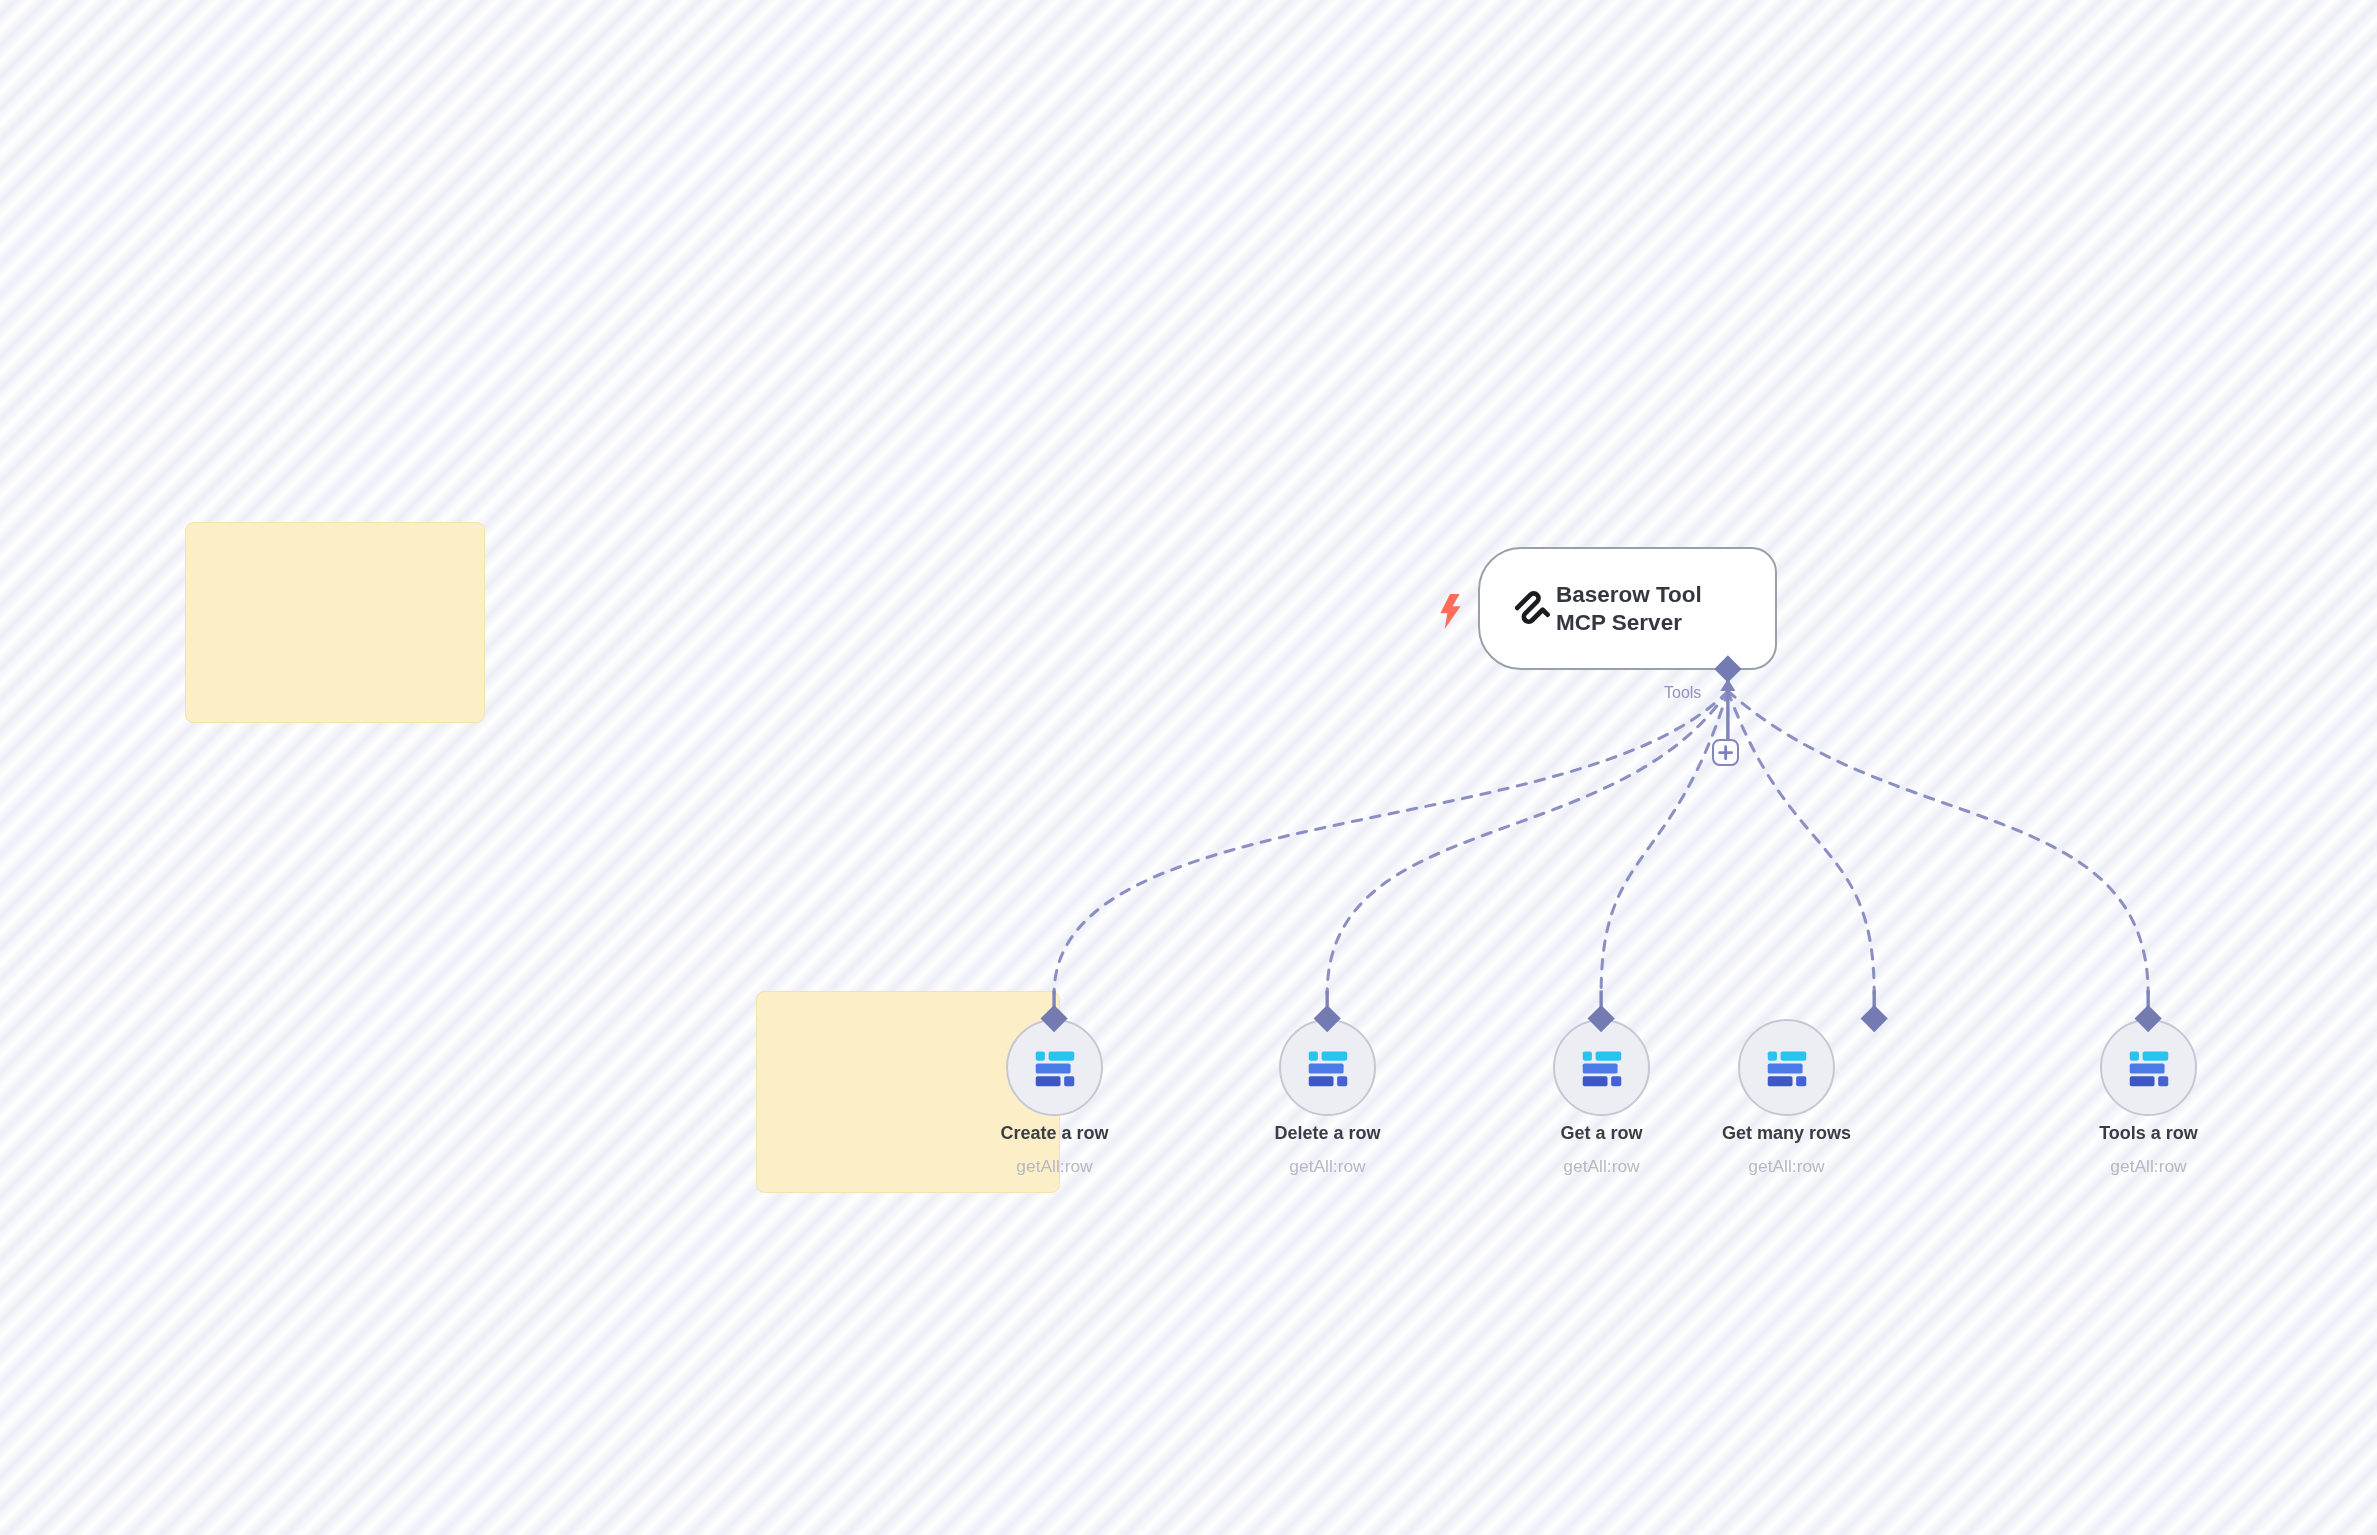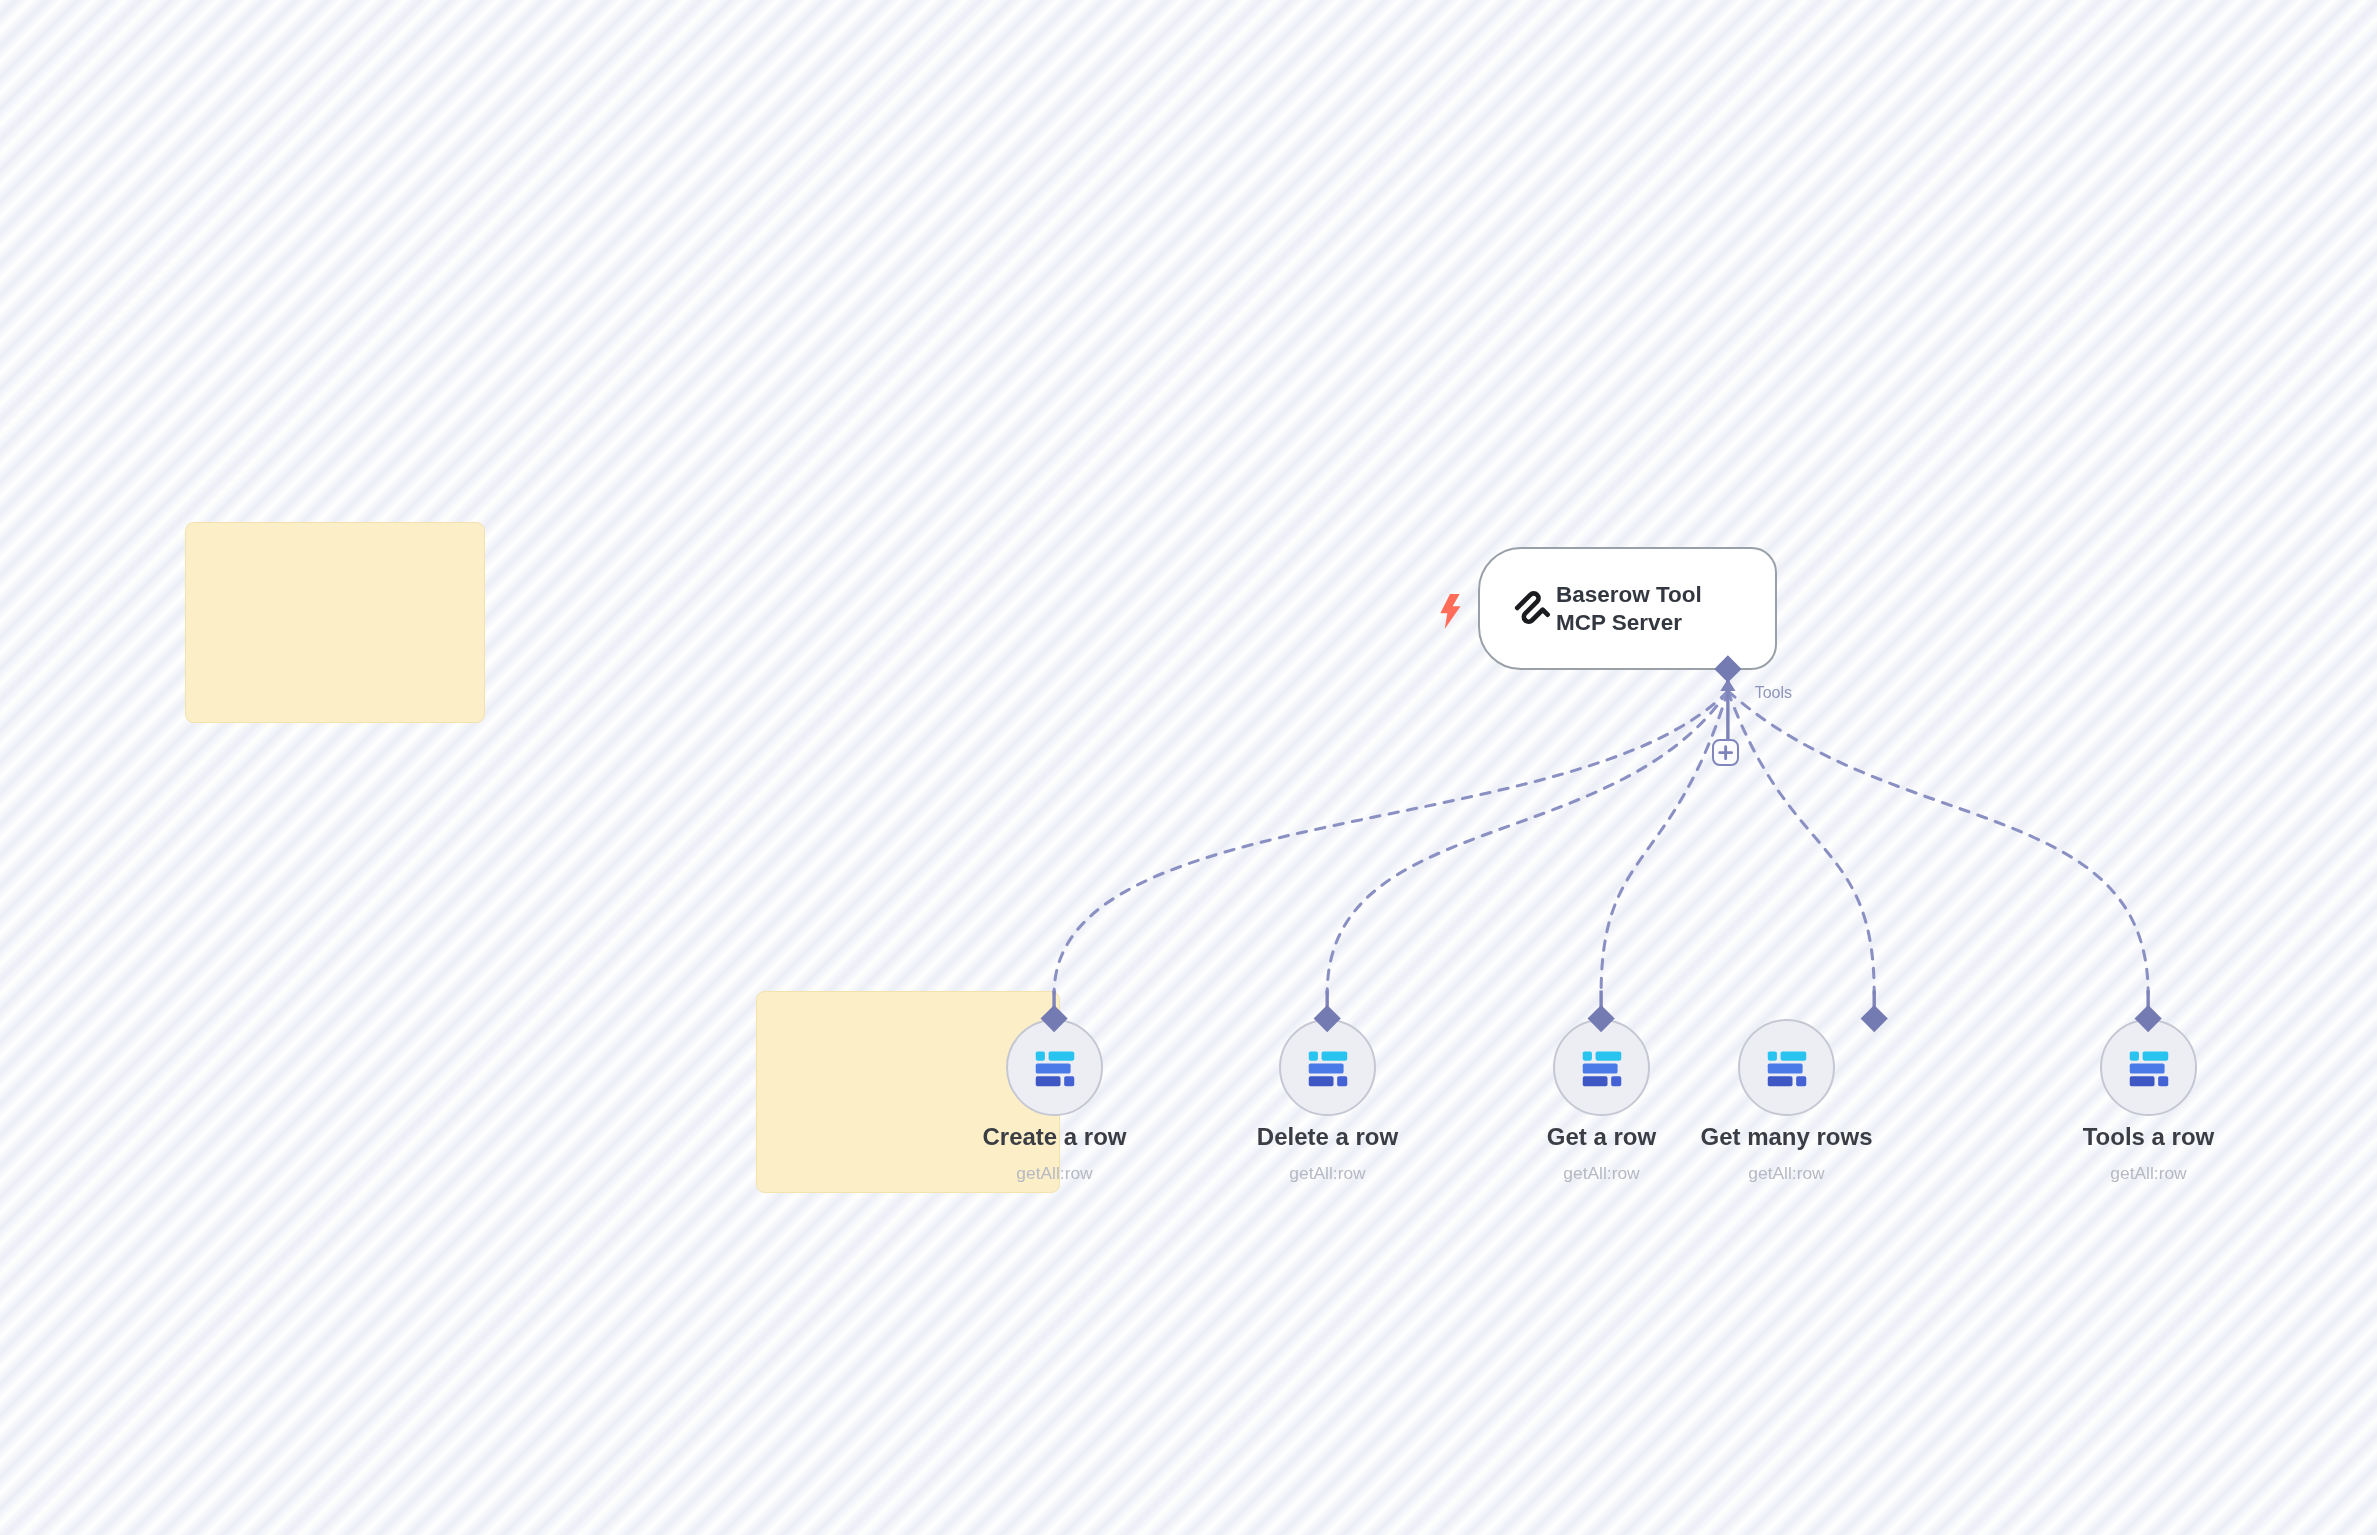--- a/index.html
+++ b/index.html
@@ -82,21 +82,21 @@
     position: absolute;
     left: 1436px; top: 593px;
     width: 28px; height: 37px;
     z-index: 3;
   }
 
   .tools-port-label {
     position: absolute;
     left: 1664px; top: 684px;
     width: 128px;
-    text-align: right;
+    text-align: left;
     font-size: 16px;
     color: rgba(124, 130, 175, 0.85);
     z-index: 5;
   }
 
   .add-tool-button {
     position: absolute;
     left: 1712px; top: 739px;
     width: 27px; height: 27px;
     box-sizing: border-box;
@@ -131,21 +131,21 @@
   .tool-icon { width: 44px; height: 44px; }
   .tool-labels {
     position: absolute;
     left: 50%;
     top: 104px;
     transform: translateX(-50%);
     width: 272px;
     text-align: center;
   }
   .tool-title {
-    font-size: 24px;
+    font-size: 18px;
     font-weight: 600;
     color: #3b3d45;
   }
   .tool-subtitle {
     margin-top: 12px;
     font-size: 17.4px;
     color: #b6b9c3;
   }
   .tn-1 { left: 1006px; }
   .tn-2 { left: 1279px; }

